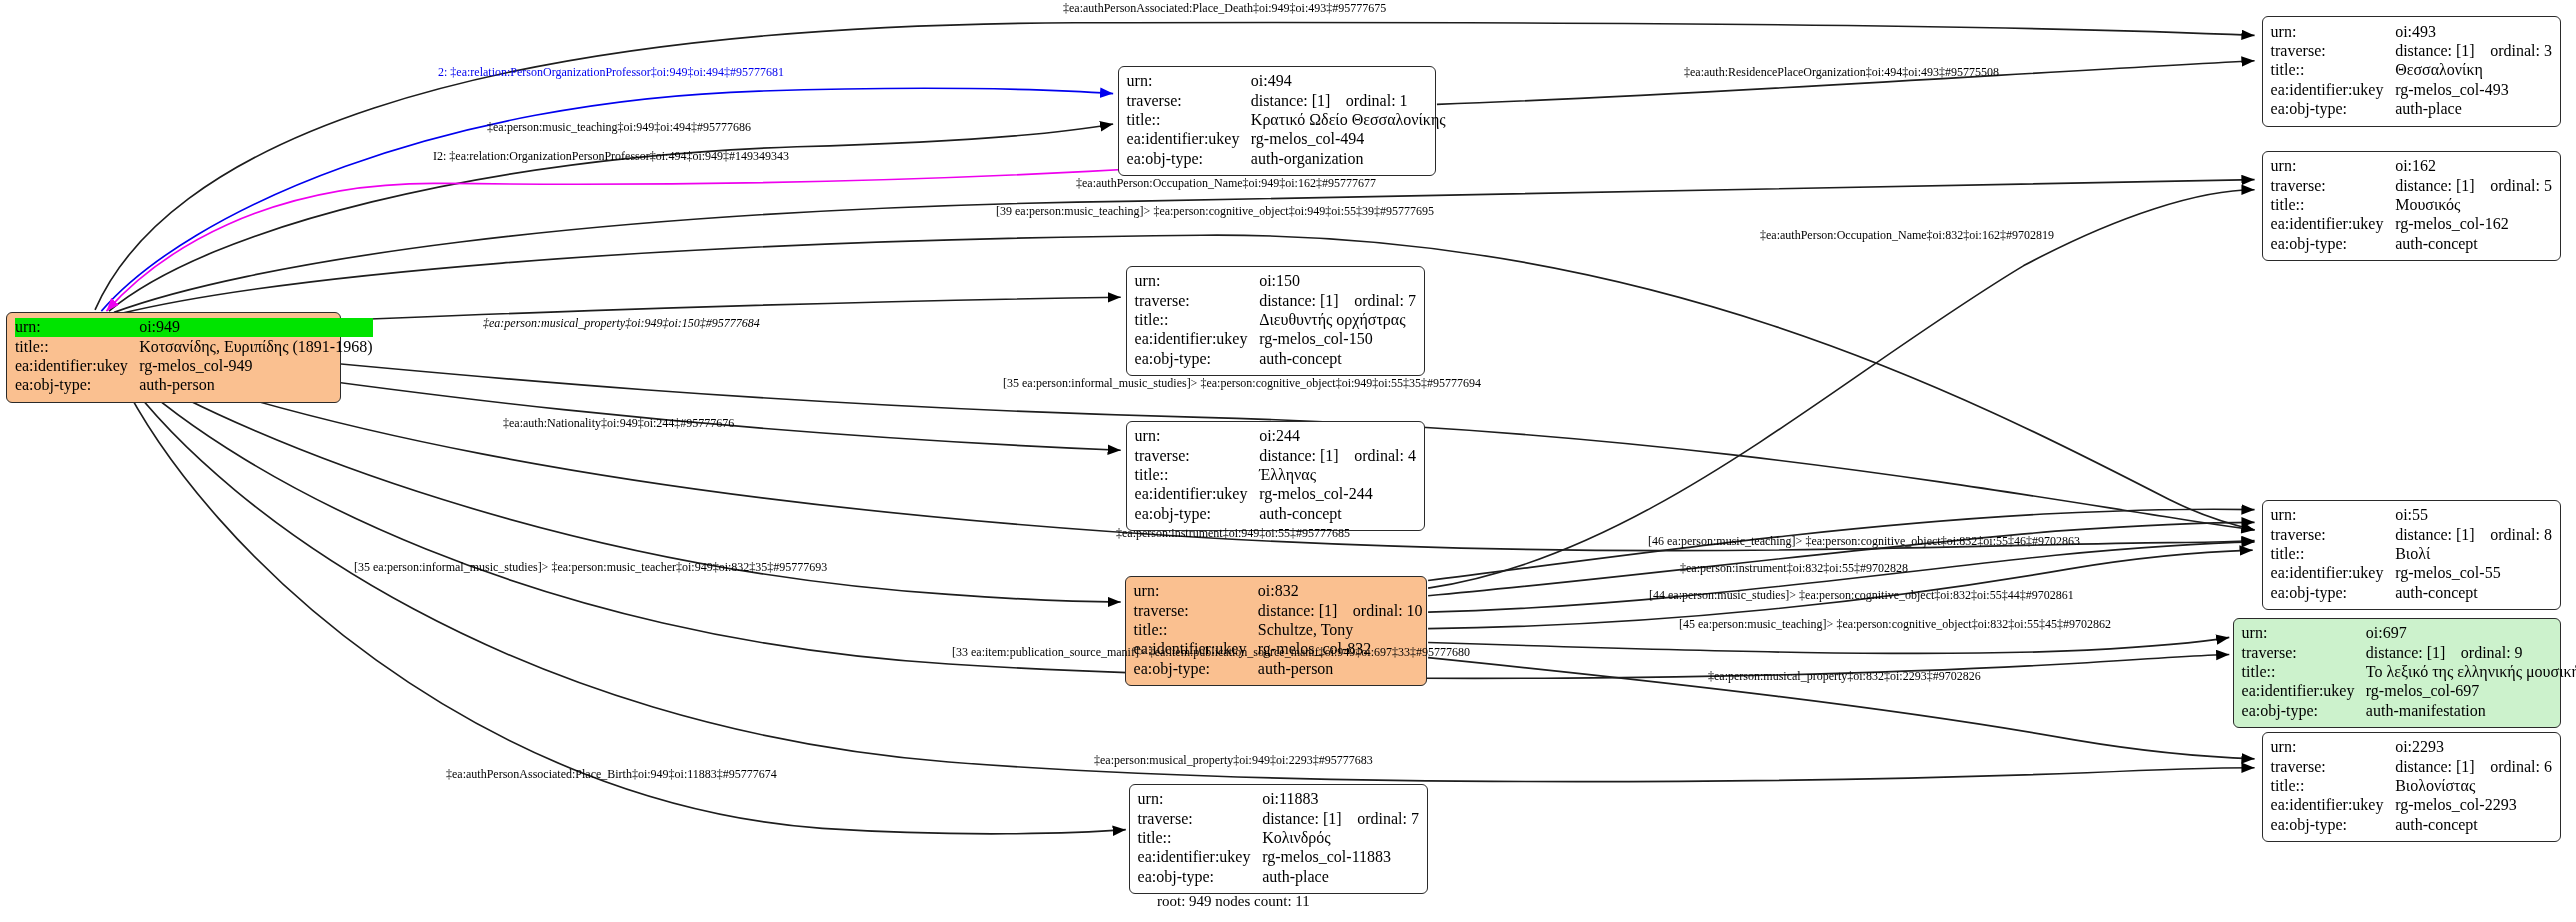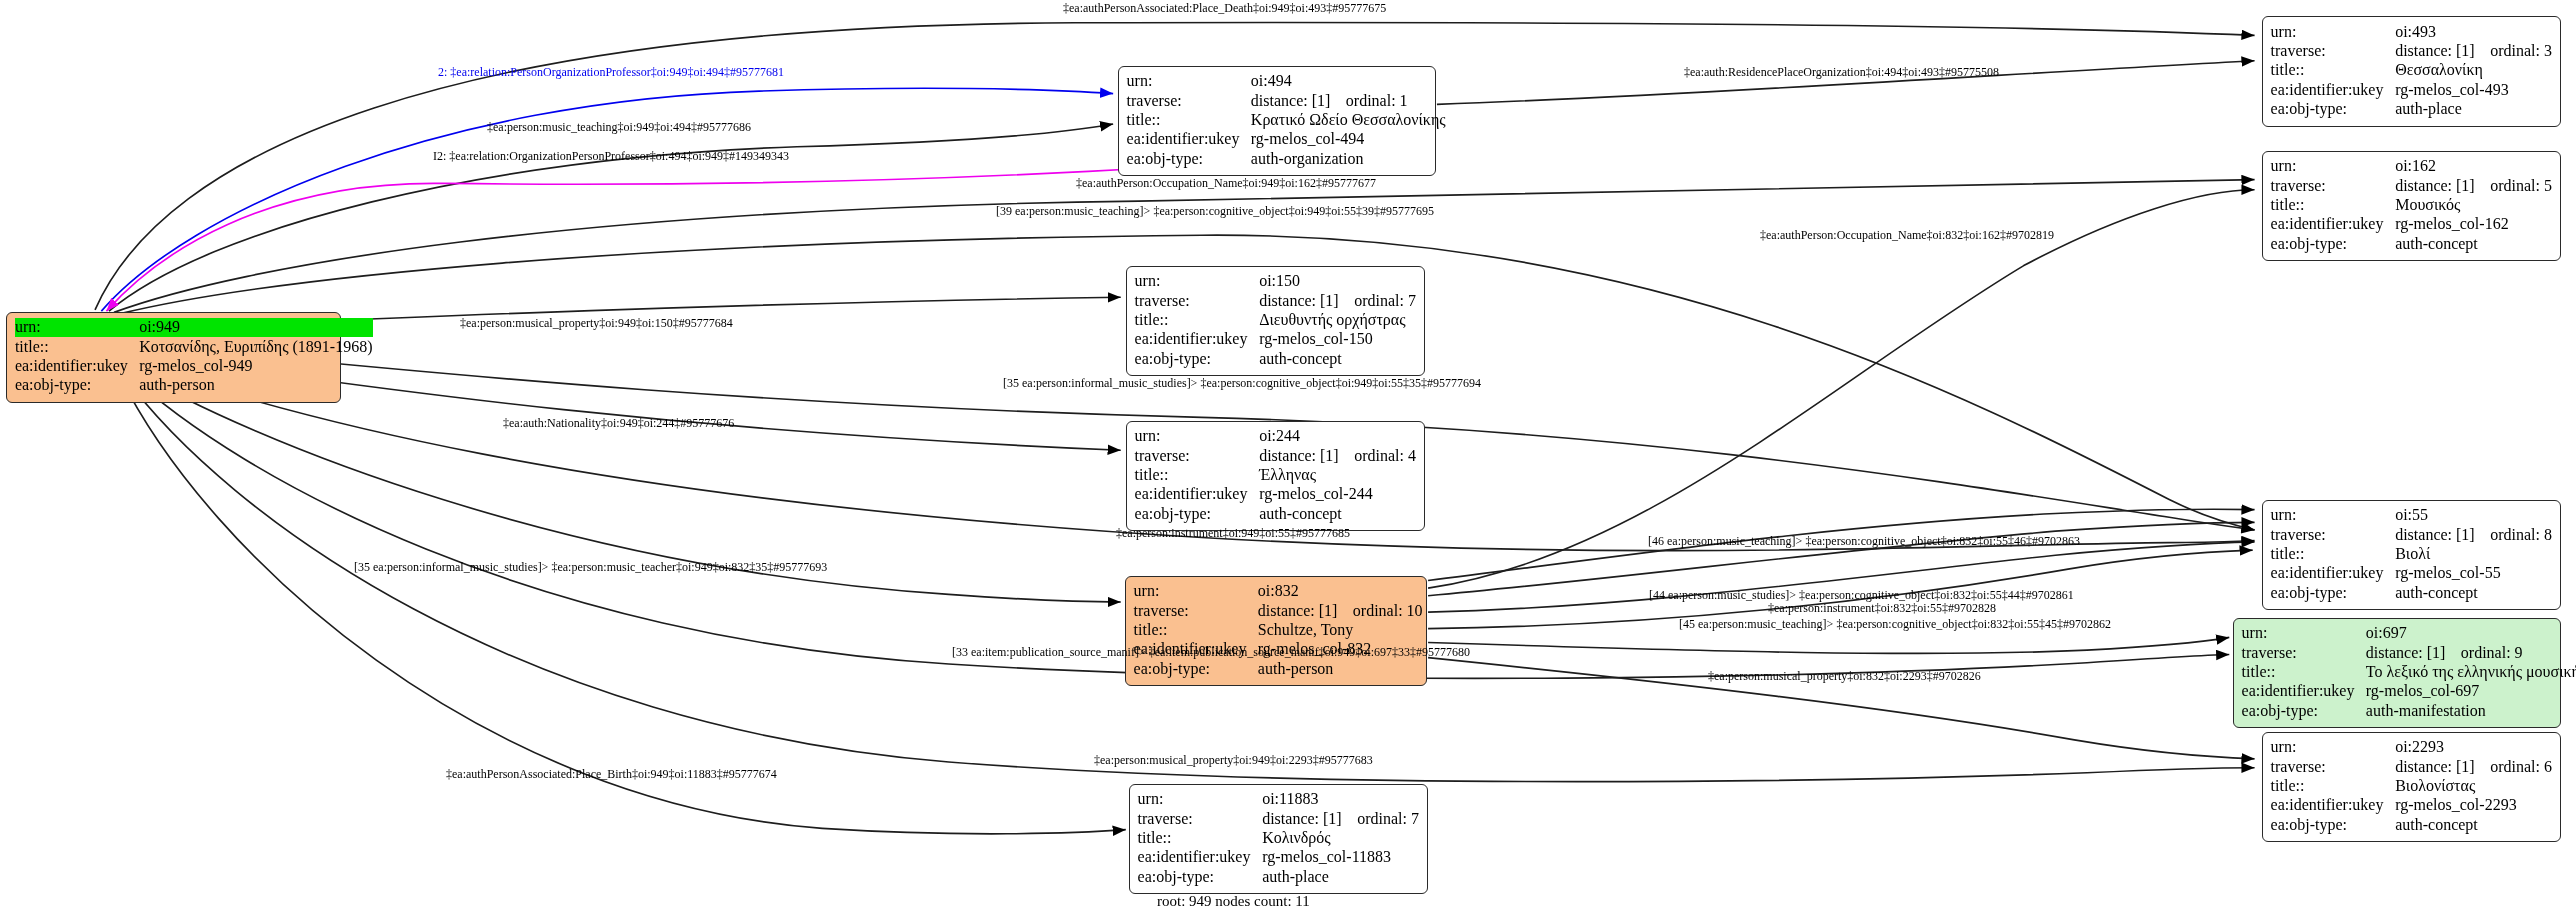--- a/index.html
+++ b/index.html
@@ -379,27 +379,27 @@
   </div>
 
   <div class="elabel" style="left:1063px;top:1.3px;">‡ea:authPersonAssociated:Place_Death‡oi:949‡oi:493‡#95777675</div>
   <div class="elabel" style="left:438px;top:65px;color:#0000ee;">2: ‡ea:relation:PersonOrganizationProfessor‡oi:949‡oi:494‡#95777681</div>
   <div class="elabel" style="left:1684px;top:65px;">‡ea:auth:ResidencePlaceOrganization‡oi:494‡oi:493‡#95775508</div>
   <div class="elabel" style="left:487px;top:120px;">‡ea:person:music_teaching‡oi:949‡oi:494‡#95777686</div>
   <div class="elabel" style="left:433px;top:149px;">I2: ‡ea:relation:OrganizationPersonProfessor‡oi:494‡oi:949‡#149349343</div>
   <div class="elabel" style="left:1076px;top:176px;">‡ea:authPerson:Occupation_Name‡oi:949‡oi:162‡#95777677</div>
   <div class="elabel" style="left:996px;top:204px;">[39 ea:person:music_teaching]&gt; ‡ea:person:cognitive_object‡oi:949‡oi:55‡39‡#95777695</div>
   <div class="elabel" style="left:1760px;top:228px;">‡ea:authPerson:Occupation_Name‡oi:832‡oi:162‡#9702819</div>
-  <div class="elabel" style="left:460px;top:316px;">‡ea:person:musical_property‡oi:949‡oi:150‡#95777684</div>
+  <div class="elabel" style="left:483px;top:316px;font-style:italic;">‡ea:person:musical_property‡oi:949‡oi:150‡#95777684</div>
   <div class="elabel" style="left:1003px;top:376px;">[35 ea:person:informal_music_studies]&gt; ‡ea:person:cognitive_object‡oi:949‡oi:55‡35‡#95777694</div>
   <div class="elabel" style="left:503px;top:416px;">‡ea:auth:Nationality‡oi:949‡oi:244‡#95777676</div>
   <div class="elabel" style="left:1116px;top:526px;">‡ea:person:instrument‡oi:949‡oi:55‡#95777685</div>
   <div class="elabel" style="left:354px;top:560px;">[35 ea:person:informal_music_studies]&gt; ‡ea:person:music_teacher‡oi:949‡oi:832‡35‡#95777693</div>
   <div class="elabel" style="left:1648px;top:534px;">[46 ea:person:music_teaching]&gt; ‡ea:person:cognitive_object‡oi:832‡oi:55‡46‡#9702863</div>
-  <div class="elabel" style="left:1768px;top:561px;margin-top:40px;">‡ea:person:instrument‡oi:832‡oi:55‡#9702828</div>
+  <div class="elabel" style="left:1680px;top:561px;">‡ea:person:instrument‡oi:832‡oi:55‡#9702828</div>
   <div class="elabel" style="left:1649px;top:588px;">[44 ea:person:music_studies]&gt; ‡ea:person:cognitive_object‡oi:832‡oi:55‡44‡#9702861</div>
   <div class="elabel" style="left:1679px;top:617px;">[45 ea:person:music_teaching]&gt; ‡ea:person:cognitive_object‡oi:832‡oi:55‡45‡#9702862</div>
   <div class="elabel" style="left:952px;top:645px;">[33 ea:item:publication_source_manif]&gt; ‡ea:item:publication_source_manif‡oi:949‡oi:697‡33‡#95777680</div>
   <div class="elabel" style="left:1708px;top:669px;">‡ea:person:musical_property‡oi:832‡oi:2293‡#9702826</div>
   <div class="elabel" style="left:1094px;top:753px;">‡ea:person:musical_property‡oi:949‡oi:2293‡#95777683</div>
   <div class="elabel" style="left:446px;top:767px;">‡ea:authPersonAssociated:Place_Birth‡oi:949‡oi:11883‡#95777674</div>
 
   <div class="footer" style="left:1157px;top:893px;">root: 949 nodes count: 11</div>
 
 </div>

